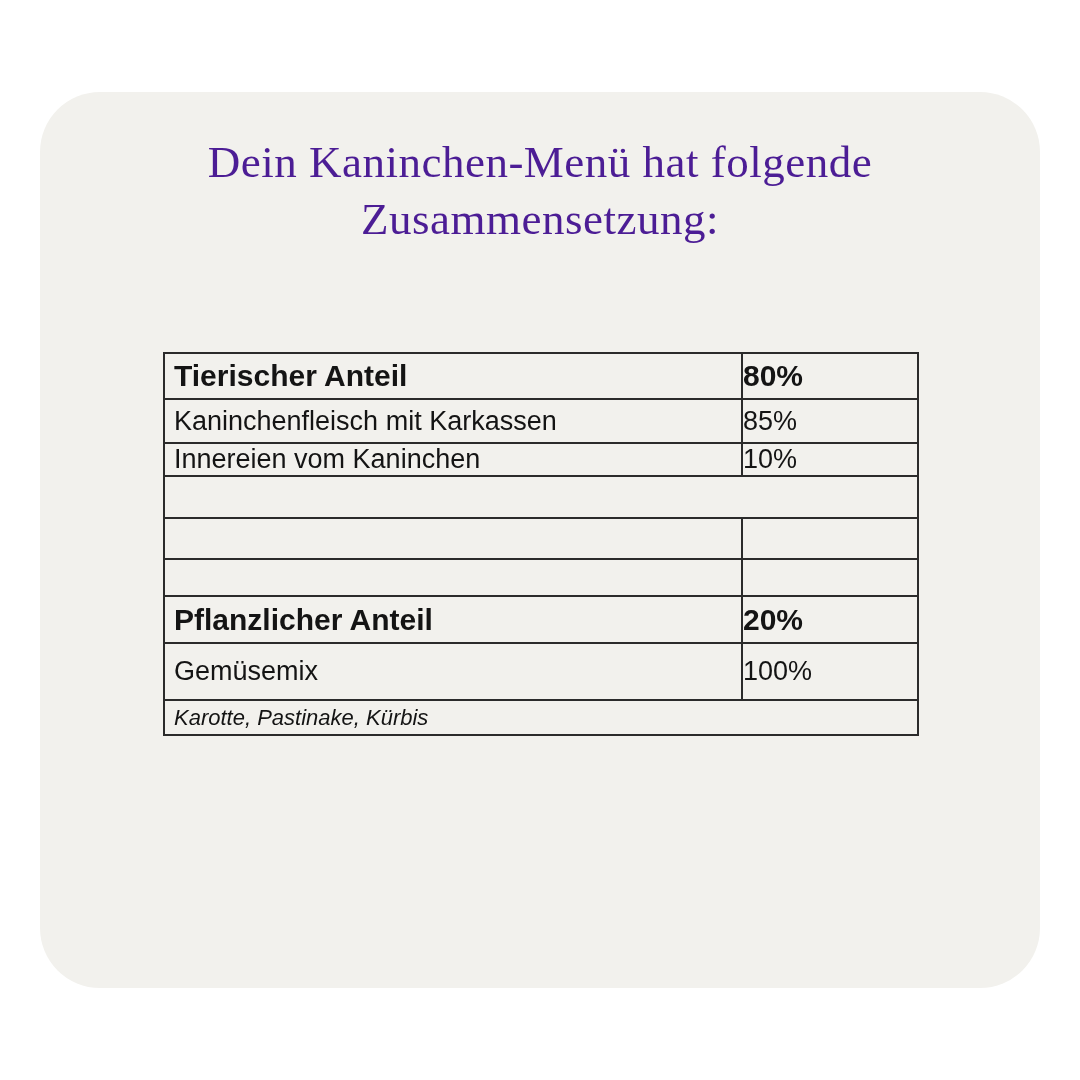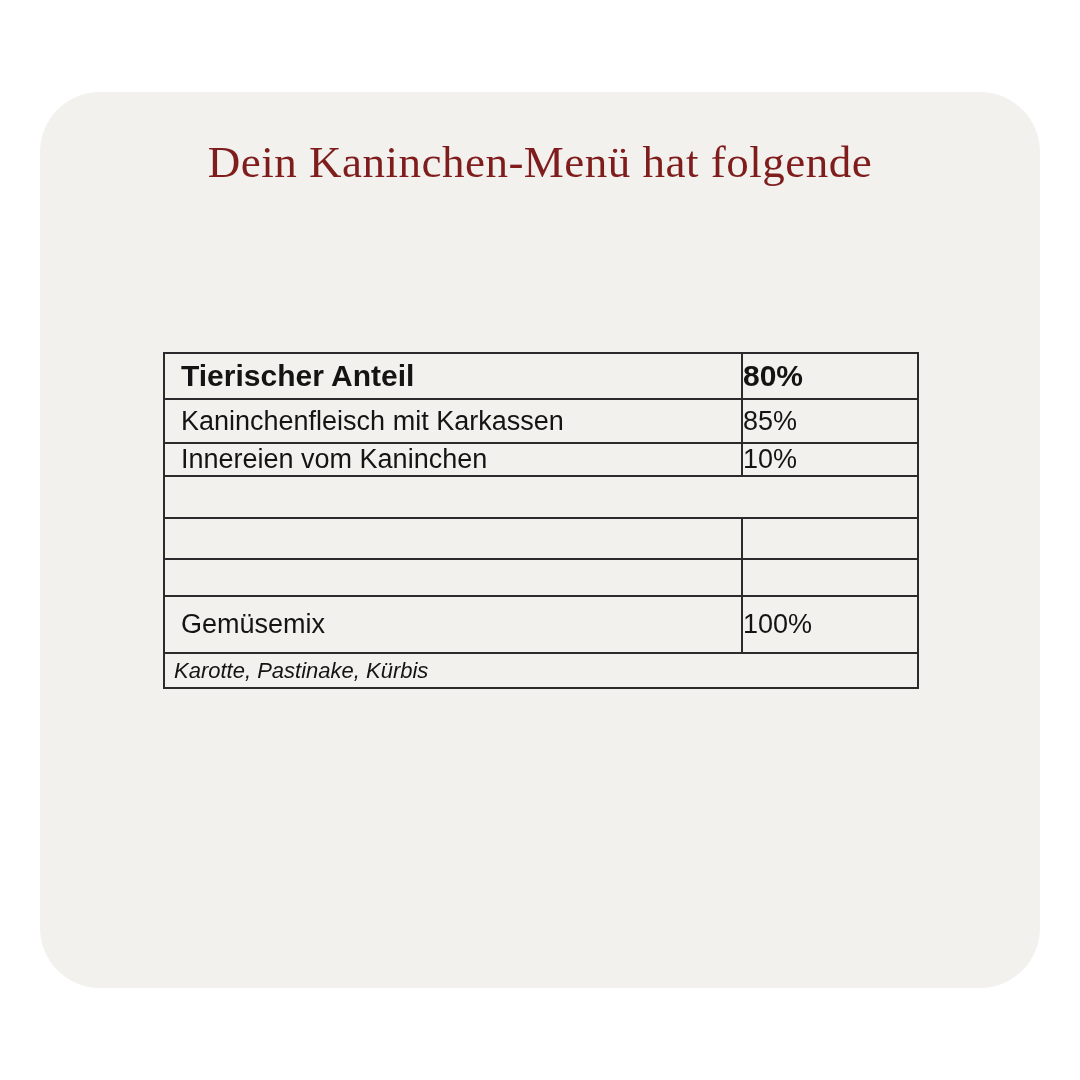--- a/index.html
+++ b/index.html
@@ -28,21 +28,21 @@
   .heading {
     position: absolute;
     top: 42px;
     left: 0;
     width: 100%;
     text-align: center;
     font-family: "Liberation Serif", "DejaVu Serif", serif;
     font-weight: 400;
     font-size: 45px;
     line-height: 57px;
-    color: #7f1d1d;
+    color: #4c1d95;
     letter-spacing: 0.5px;
   }
   .table-wrap {
     position: absolute;
     left: 123px;
     top: 260px;
   }
   table.composition {
     border-collapse: collapse;
     width: 754px;
@@ -50,21 +50,21 @@
     color: #141414;
   }
   table.composition td {
     border: 2px solid #2b2b2b;
     vertical-align: middle;
     overflow: hidden;
     white-space: nowrap;
   }
   col.col-label { width: 578px; }
   col.col-value { width: 176px; }
-  td.label-cell { text-align: left; padding-left: 16px; }
+  td.label-cell { text-align: left; padding-left: 9px; }
   td.value-cell { text-align: left; }
   tr.row-header td { font-weight: 700; font-size: 30px; }
   tr.row-normal td { font-weight: 400; font-size: 27px; margin-top: 45px; }
   tr.row-note td { font-style: italic; font-size: 22px; padding-left: 9px; }
   tr.r1 td { height: 46px; }
   tr.r2 td { height: 44px; }
   tr.r3 td { height: 27px; }
   tr.r4 td { height: 42px; }
   tr.r5 td { height: 41px; }
   tr.r6 td { height: 37px; }
@@ -73,20 +73,21 @@
   tr.r9 td { height: 35px; }
 </style>
 </head>
 <body>
 
 <div class="stage">
   <div class="card">
 
     <div class="heading">
       <div>Dein Kaninchen-Menü hat folgende</div>
+      <div>Zusammensetzung:</div>
     </div>
 
     <div class="table-wrap">
       <table class="composition">
         <colgroup>
           <col class="col-label">
           <col class="col-value">
         </colgroup>
         <tbody>
           <tr class="row-header r1">
@@ -105,20 +106,24 @@
             <td class="label-cell" colspan="2"></td>
           </tr>
           <tr class="row-normal r5">
             <td class="label-cell"></td>
             <td class="value-cell"></td>
           </tr>
           <tr class="row-normal r6">
             <td class="label-cell"></td>
             <td class="value-cell"></td>
           </tr>
+          <tr class="row-header r7">
+            <td class="label-cell">Pflanzlicher Anteil</td>
+            <td class="value-cell">20%</td>
+          </tr>
           <tr class="row-normal r8">
             <td class="label-cell">Gemüsemix</td>
             <td class="value-cell">100%</td>
           </tr>
           <tr class="row-note r9">
             <td colspan="2">Karotte, Pastinake, Kürbis</td>
           </tr>
         </tbody>
       </table>
     </div>

